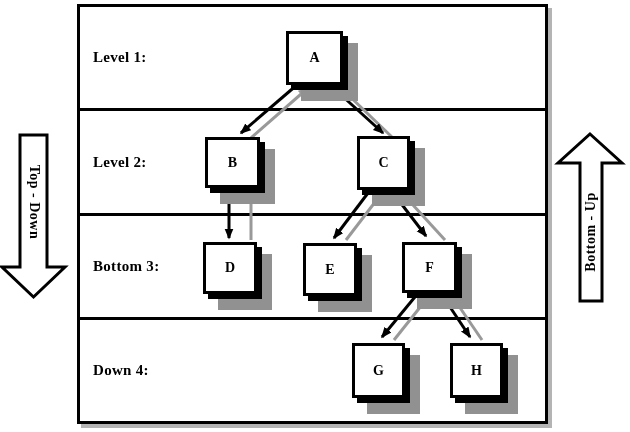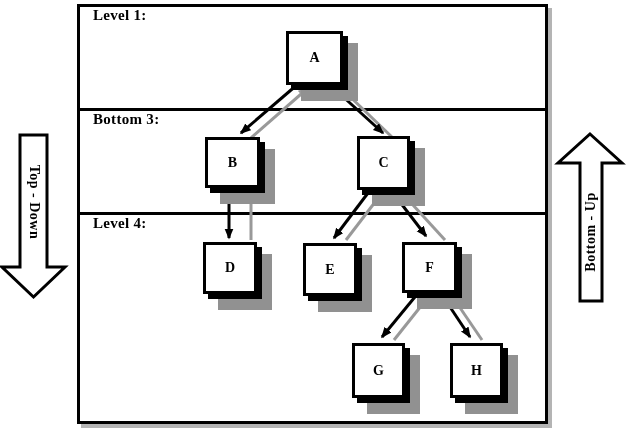--- a/index.html
+++ b/index.html
@@ -7,21 +7,21 @@
     position:relative;width:630px;height:432px;background:#fff;overflow:hidden;
     font-family:"Liberation Serif","DejaVu Serif",serif;
   }
   
   .main-box{
     position:absolute;left:77px;top:4px;width:471px;height:420px;
     border:3px solid #000;box-sizing:border-box;background:#fff;
     box-shadow:4px 4px 0 #b4b4b4;
     display:flex;flex-direction:column;z-index:1;
   }
-  .level-band{display:flex;align-items:flex-start;box-sizing:border-box;}
+  .level-band{display:flex;align-items:center;box-sizing:border-box;}
   .level-band.b1{height:104px;border-bottom:3px solid #000;}
   .level-band.b2{height:105px;border-bottom:3px solid #000;}
   .level-band.b3{height:104px;border-bottom:3px solid #000;}
   .level-band.b4{flex:1;}
   .level-label{
     padding-left:13px;font-weight:bold;font-size:15px;color:#000;
     letter-spacing:0.3px;
   }
   
   svg.overlay{position:absolute;left:0;top:0;z-index:2;pointer-events:none;}
@@ -46,25 +46,28 @@
 </style>
 </head>
 <body>
 
 <div class="stage">
 
   <div class="main-box">
     <div class="level-band b1">
       <span class="level-label">Level 1:</span>
     </div>
+    <div class="level-band b2">
+      <span class="level-label">Level 2:</span>
+    </div>
     <div class="level-band b3">
       <span class="level-label">Bottom 3:</span>
     </div>
     <div class="level-band b4">
-      <span class="level-label">Level 4:</span>
+      <span class="level-label">Down 4:</span>
     </div>
   </div>
 
   <svg class="overlay" width="630" height="432" viewBox="0 0 630 432">
     <defs>
       <marker id="head-black" markerUnits="userSpaceOnUse" markerWidth="12" markerHeight="10" refX="9.5" refY="4.5" orient="auto">
         <path d="M0,0 L11,4.5 L0,9 z" fill="#000"></path>
       </marker>
       <marker id="head-gray" markerUnits="userSpaceOnUse" markerWidth="12" markerHeight="10" refX="9.5" refY="4.5" orient="auto">
         <path d="M0,0 L11,4.5 L0,9 z" fill="#999999"></path>

